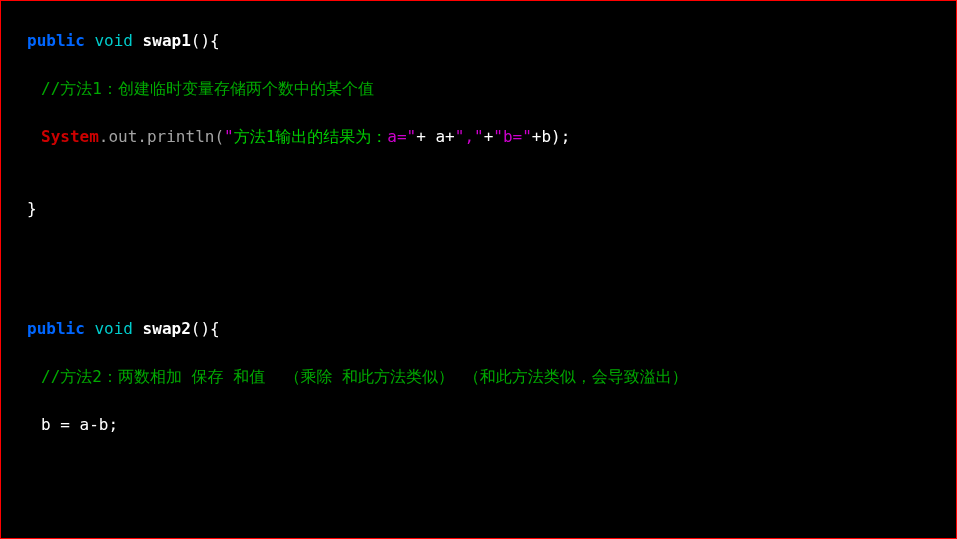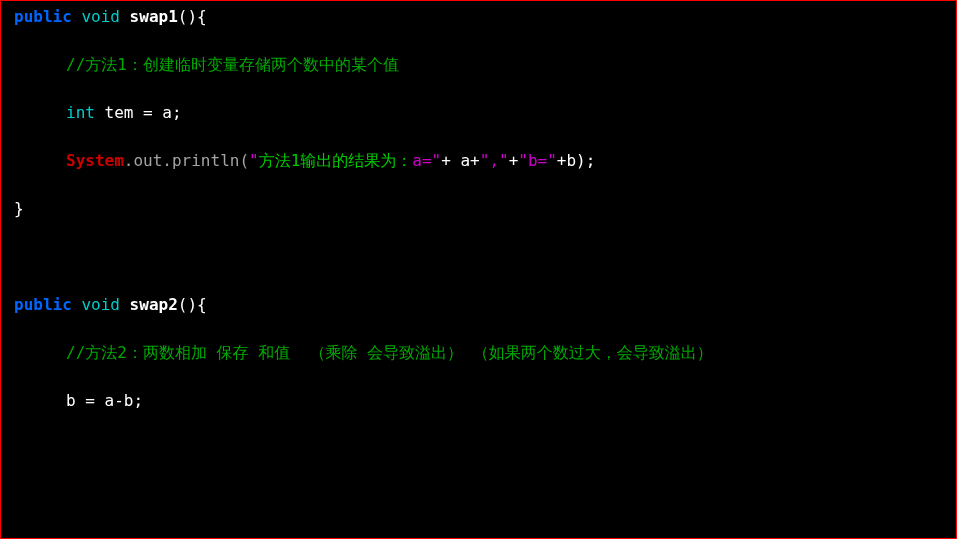--- a/index.html
+++ b/index.html
@@ -15,44 +15,43 @@
     line-height: 1.5;
     color: #fff;
     overflow: hidden;
   }
   pre {
     margin: 0;
     padding: 4px 0 0 0;
     white-space: pre;
   }
   .ln { display: block; padding-left: 30px; }
-  .ind1 { padding-left: 13px; }
-  .ind2 { padding-left: 65px; }
+  .ind1 { padding-left: 26px; margin-top: 24px; }
+  .ind2 { padding-left: 40px; }
   .kw-blue { color: #0066ff; font-weight: bold; }
   .kw-teal { color: #00cccc; }
   .fn { color: #ffffff; font-weight: bold; }
   .pn { color: #ffffff; }
   .cmt { color: #00aa00; }
   .cls { color: #cc0000; font-weight: bold; }
   .prop { color: #a3a3a3; }
   .str { color: #cc00cc; }
   .zh { color: #00cc00; }
   .wh { color: #ffffff; }
 </style>
 </head>
 <body>
 
 <pre><span class="ln ind1"><span class="kw-blue">public</span> <span class="kw-teal">void</span> <span class="fn">swap1</span><span class="pn">(){</span></span>
 <span class="ln ind2 cmt">//方法1：创建临时变量存储两个数中的某个值</span>
-<span class="ln ind2"><span class="kw-teal">int</span><span class="wh"> tem = a;</span></span>
 <span class="ln ind2"><span class="cls">System</span><span class="prop">.out.println(</span><span class="str">"</span><span class="zh">方法1输出的结果为：</span><span class="str">a=</span><span class="str">"</span><span class="wh">+ a+</span><span class="str">","</span><span class="wh">+</span><span class="str">"b="</span><span class="wh">+b);</span></span>
 <span class="ln ind1 pn">}</span>
 <span class="ln"> </span>
 <span class="ln ind1"><span class="kw-blue">public</span> <span class="kw-teal">void</span> <span class="fn">swap2</span><span class="pn">(){</span></span>
-<span class="ln ind2 cmt">//方法2：两数相加 保存 和值  （乘除 会导致溢出） （如果两个数过大，会导致溢出）</span>
+<span class="ln ind2 cmt">//方法2：两数相加 保存 和值  （乘除 和此方法类似） （和此方法类似，会导致溢出）</span>
 <span class="ln ind2 wh">b = a-b;</span>
 
 
 
 
 
 
 
 
 

